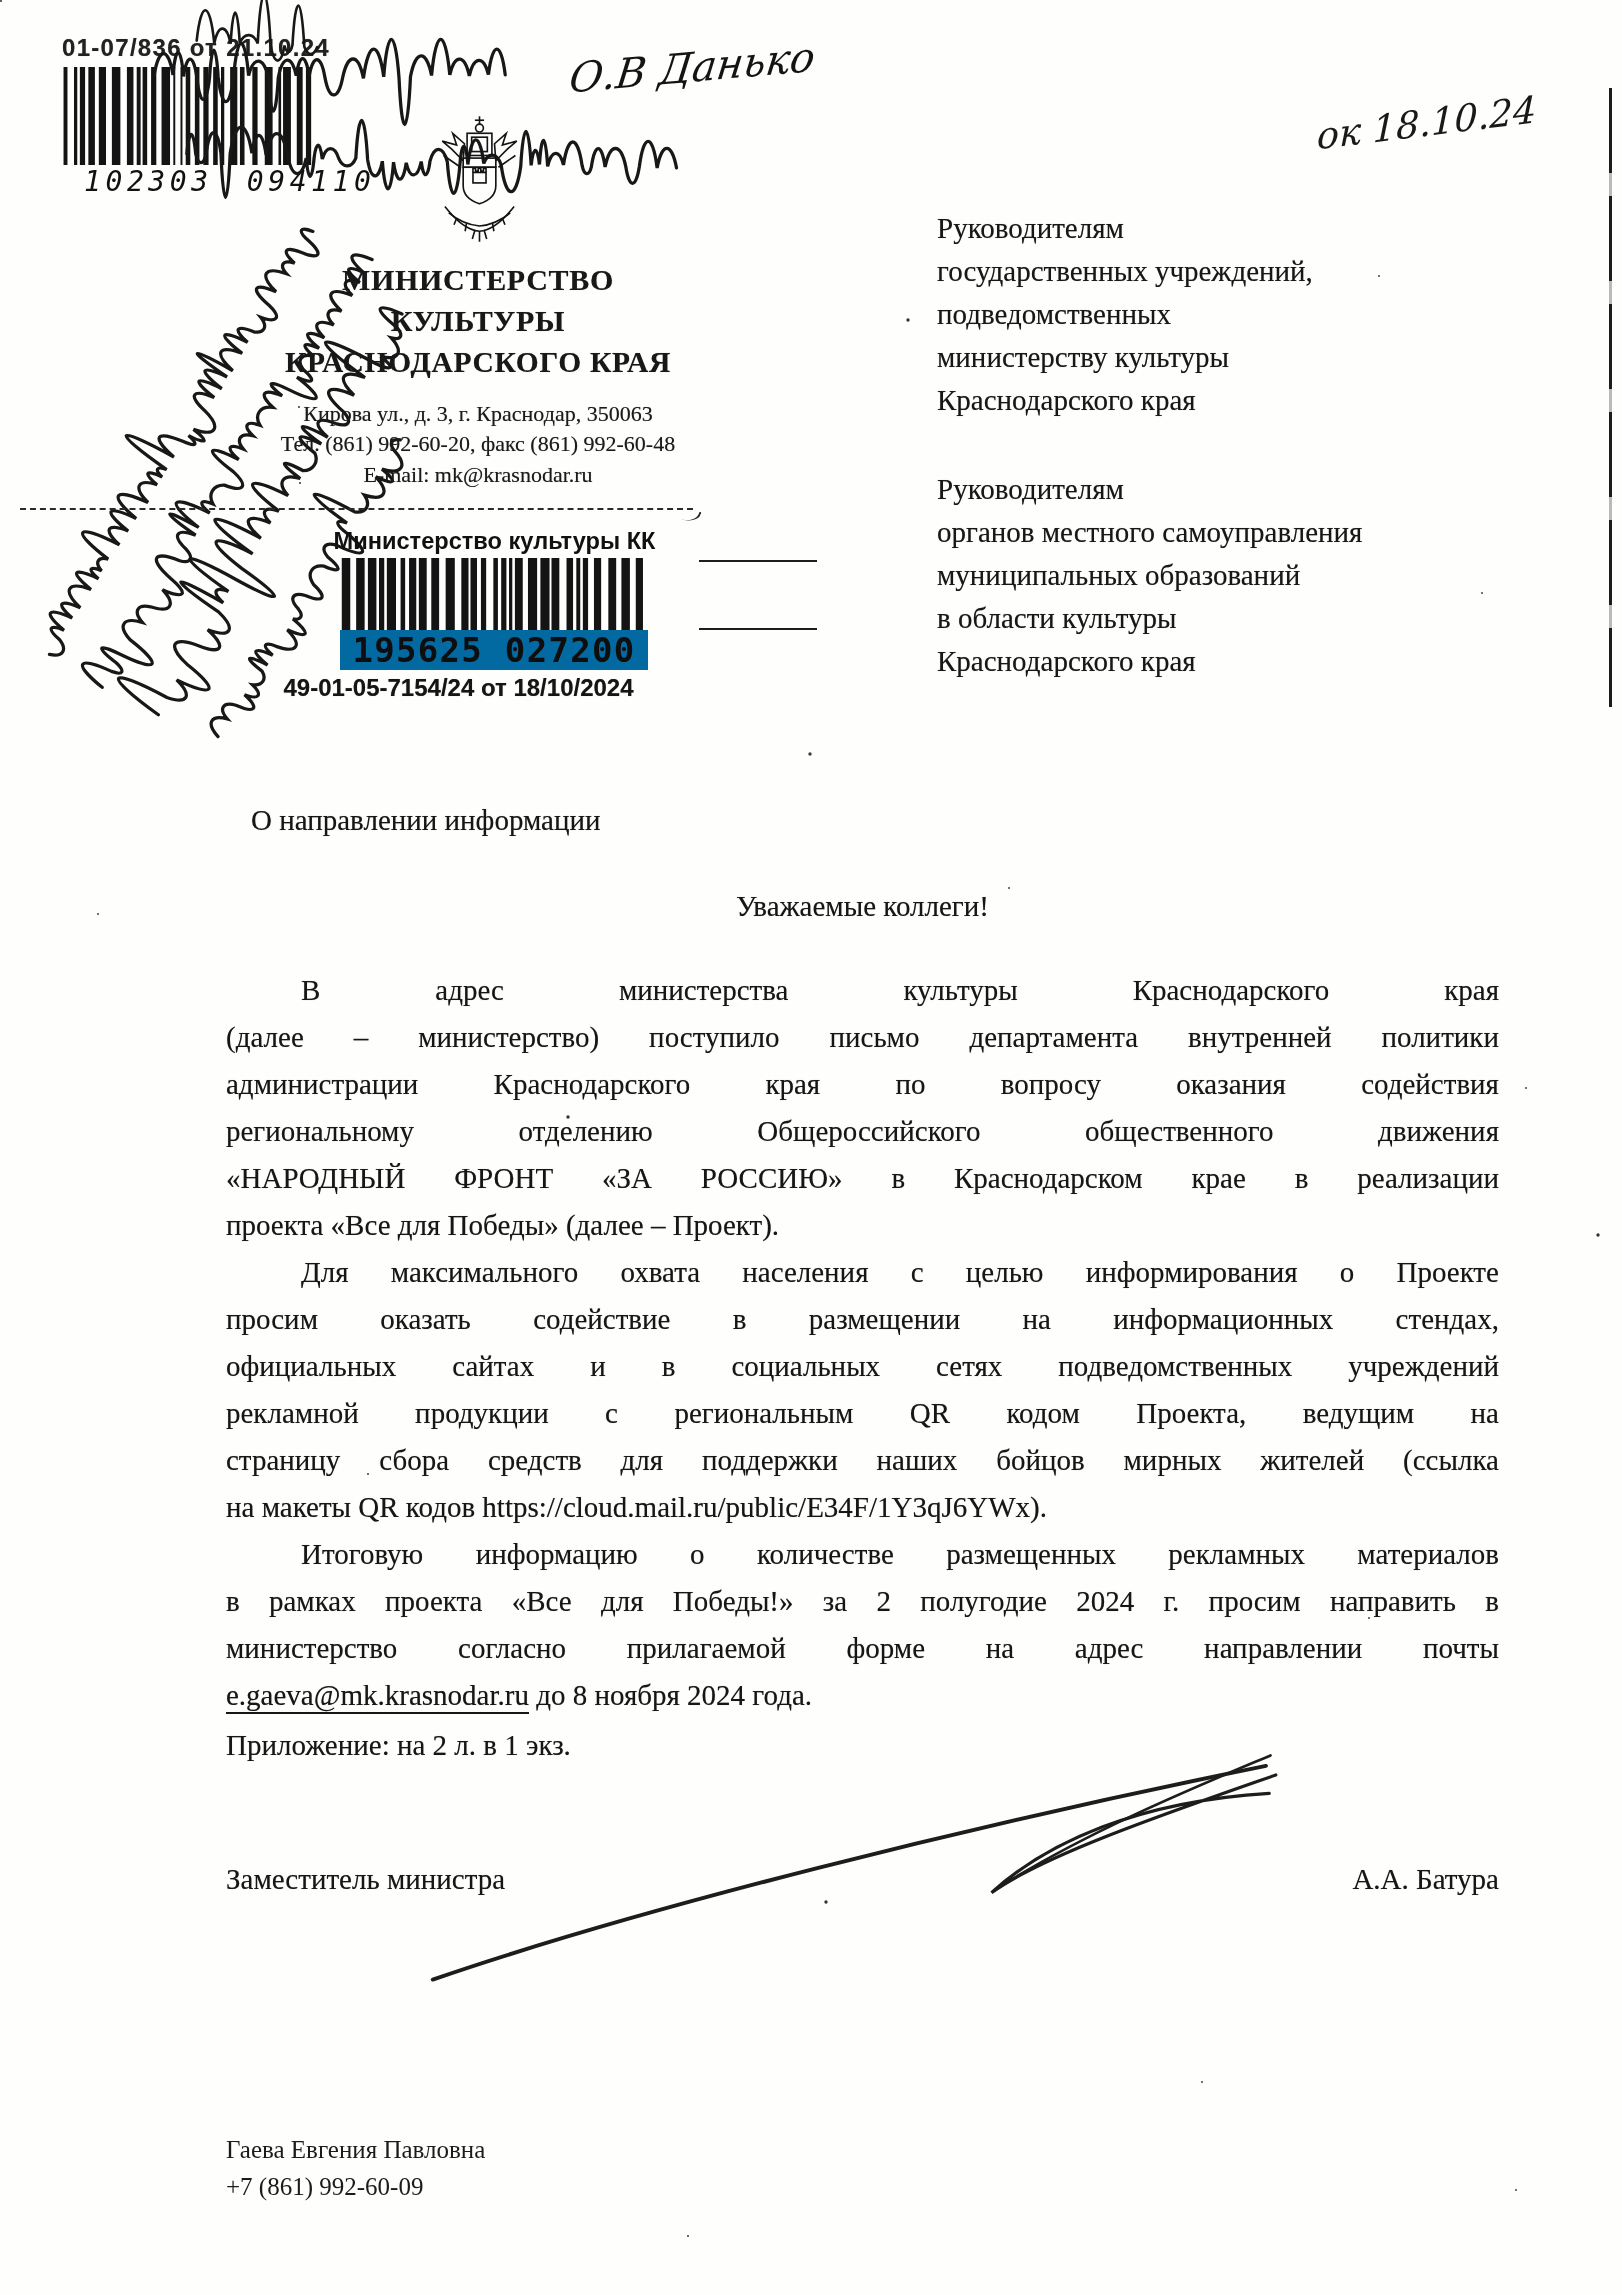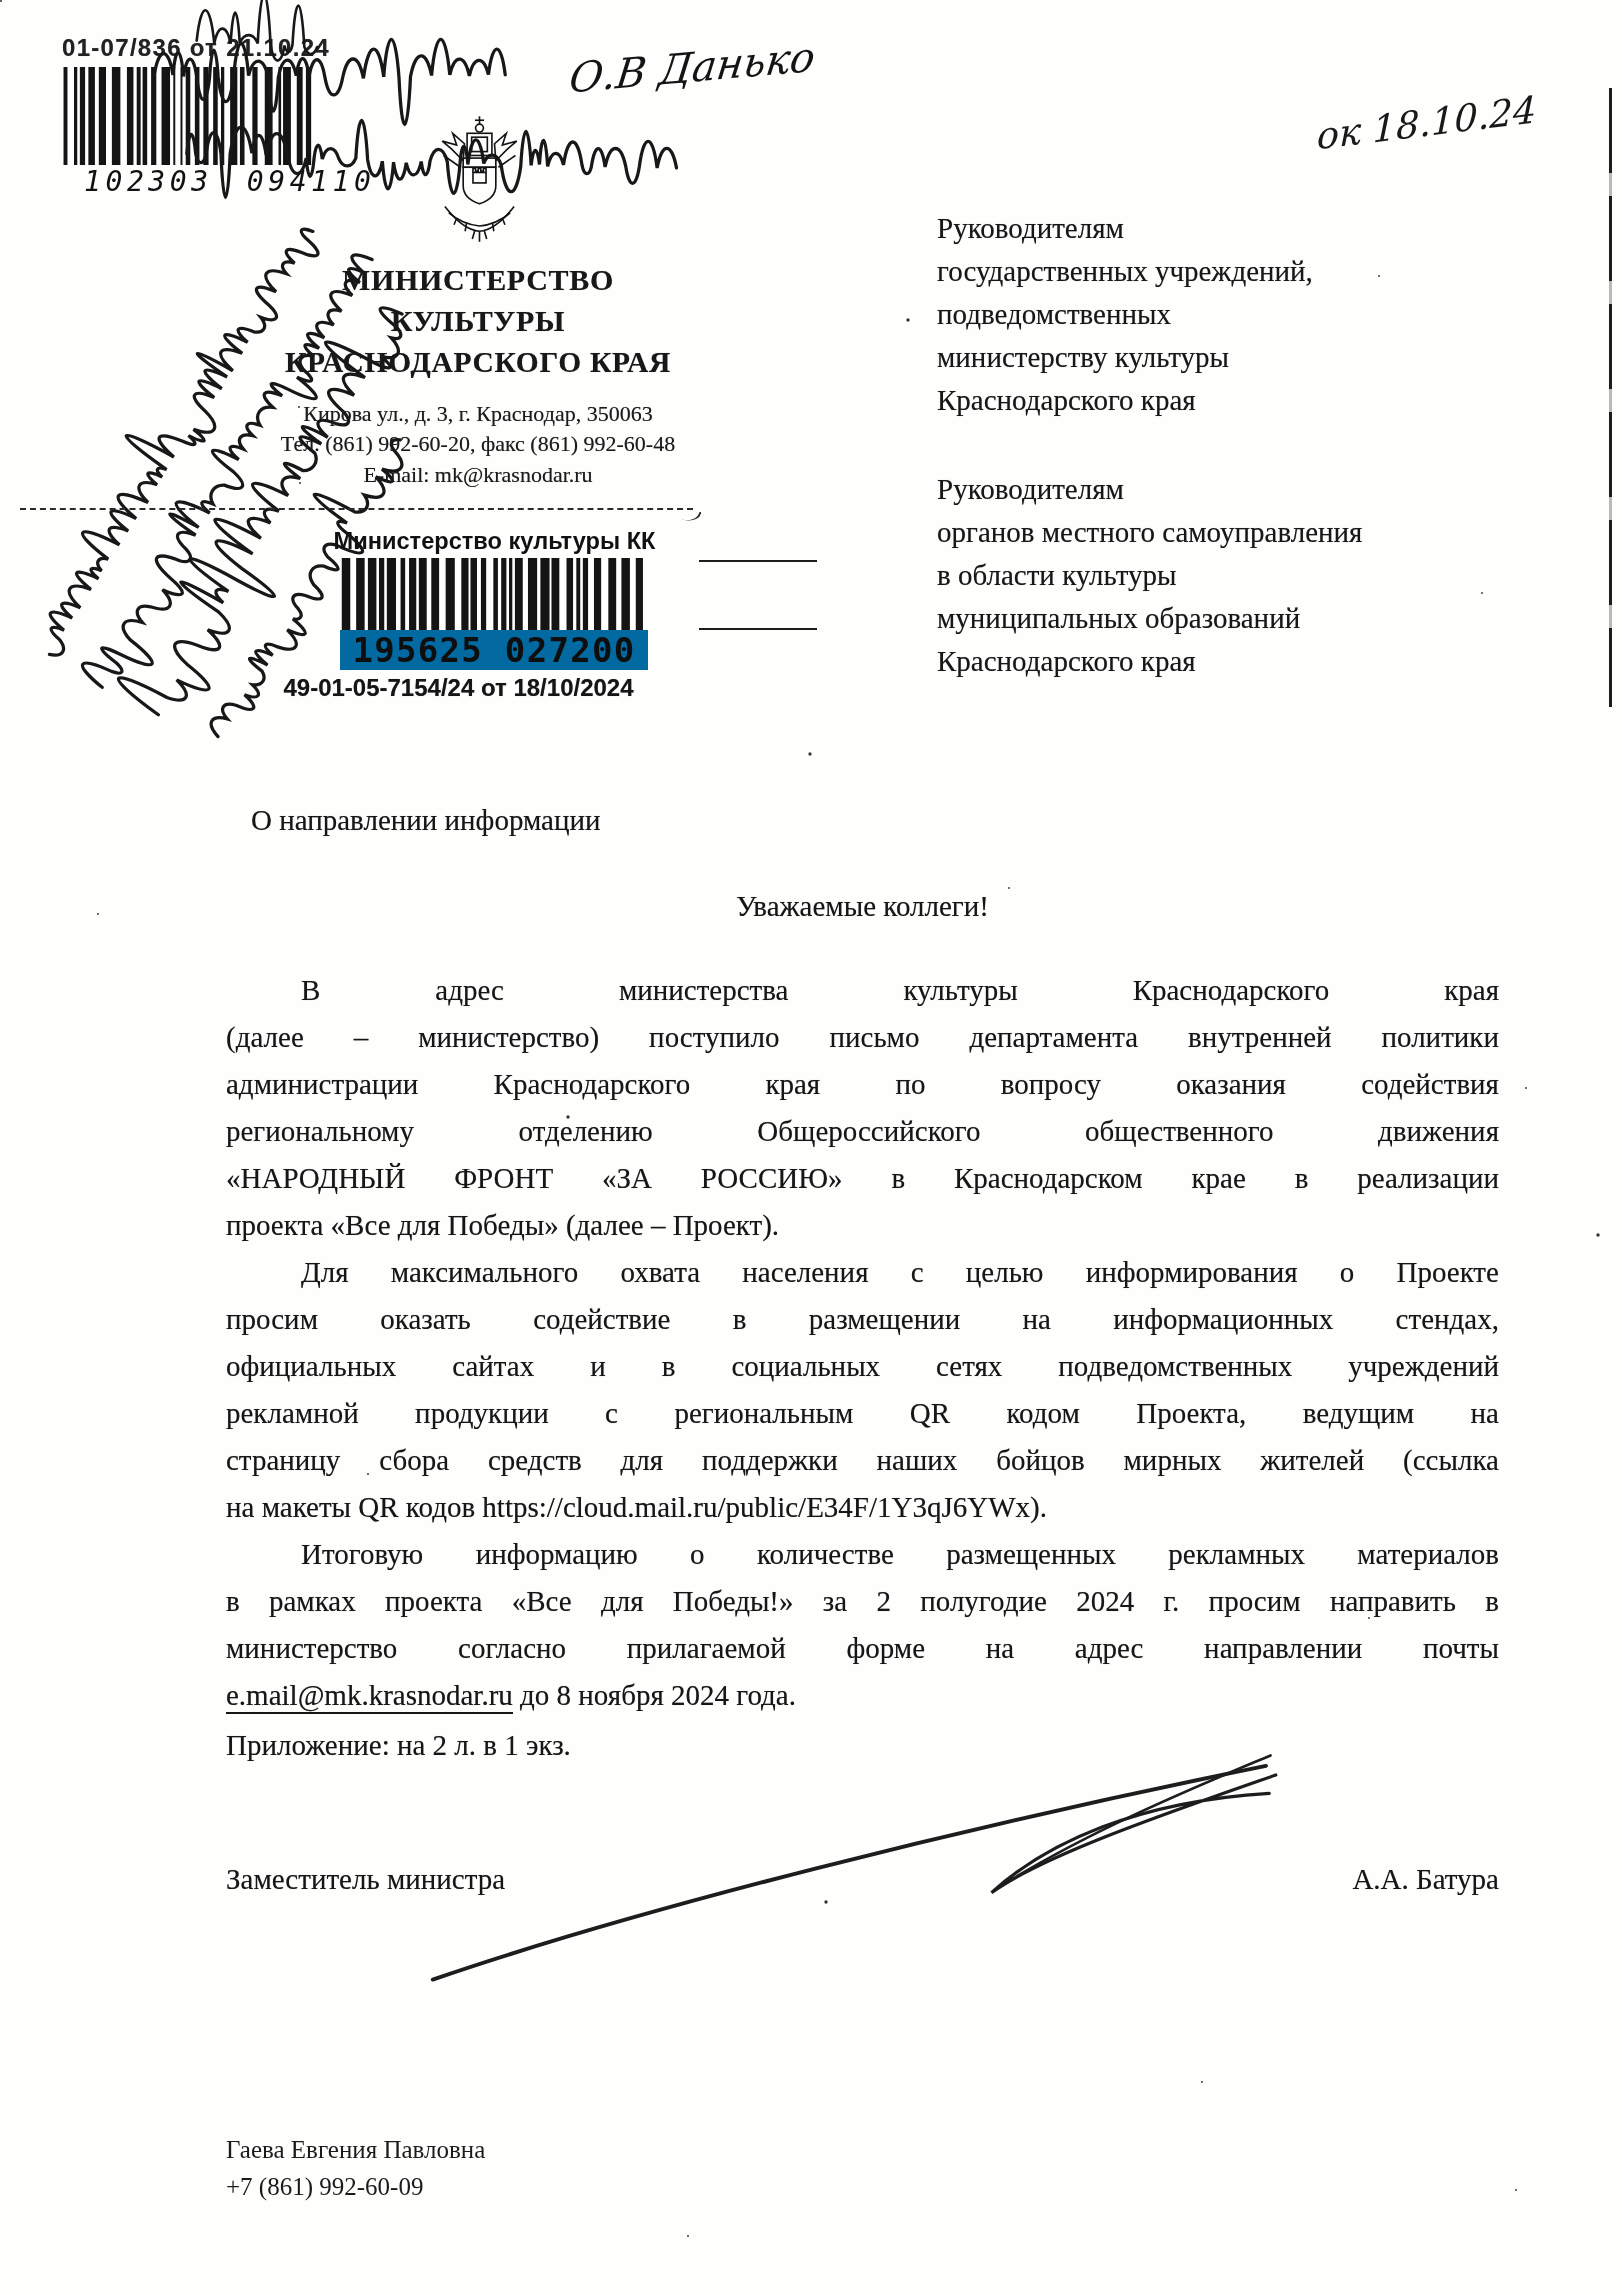--- a/index.html
+++ b/index.html
@@ -206,22 +206,22 @@
     <div class="block1">
       <div>Руководителям</div>
       <div>государственных учреждений,</div>
       <div>подведомственных</div>
       <div>министерству культуры</div>
       <div>Краснодарского края</div>
     </div>
     <div class="block2">
       <div>Руководителям</div>
       <div>органов местного самоуправления</div>
+      <div>муниципальных образований</div>
       <div>в области культуры</div>
-      <div>муниципальных образований</div>
       <div>Краснодарского края</div>
     </div>
   </div>
 
   <div class="abs subject ink">О направлении информации</div>
   <div class="abs salutation ink">Уважаемые коллеги!</div>
   <div class="abs letter-body ink" id="letterBody">
       <div class="body-line just" style="padding-left: 75px;">
         <span>В</span>
         <span>адрес</span>
@@ -351,21 +351,21 @@
       <div class="body-line just">
         <span>министерство</span>
         <span>согласно</span>
         <span>прилагаемой</span>
         <span>форме</span>
         <span>на</span>
         <span>адрес</span>
         <span>направлении</span>
         <span>почты</span>
       </div>
-      <div class="body-line"><span class="u-mail">e.mail@mk.krasnodar.ru</span> до 8 ноября 2024 года.</div>
+      <div class="body-line"><span class="u-mail">e.gaeva@mk.krasnodar.ru</span> до 8 ноября 2024 года.</div>
     </div>
 
   <div class="abs attachment ink">Приложение: на 2 л. в 1 экз.</div>
 
   <div class="abs sig-pos ink">Заместитель министра</div>
   <svg class="abs sig-svg" width="916" height="281" viewBox="0 0 1400 430" fill="none" stroke="#1d1d1d" stroke-linecap="round">
     <path d="M 60 385 C 380 275 880 150 1335 58" stroke-width="6"></path>
     <path d="M 1340 100 C 1140 112 1000 175 915 252 C 990 198 1160 138 1350 72" stroke-width="5"></path>
     <path d="M 920 248 C 1060 158 1240 85 1342 42" stroke-width="4"></path>
   </svg>

